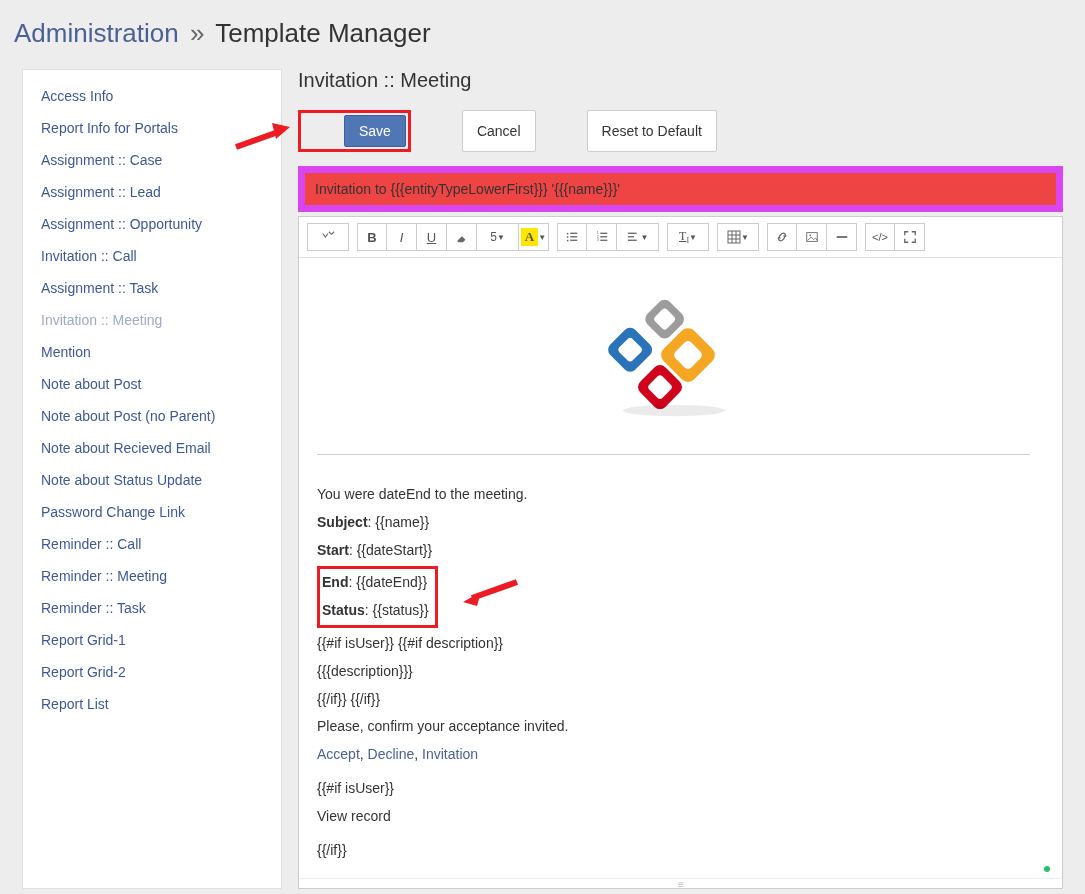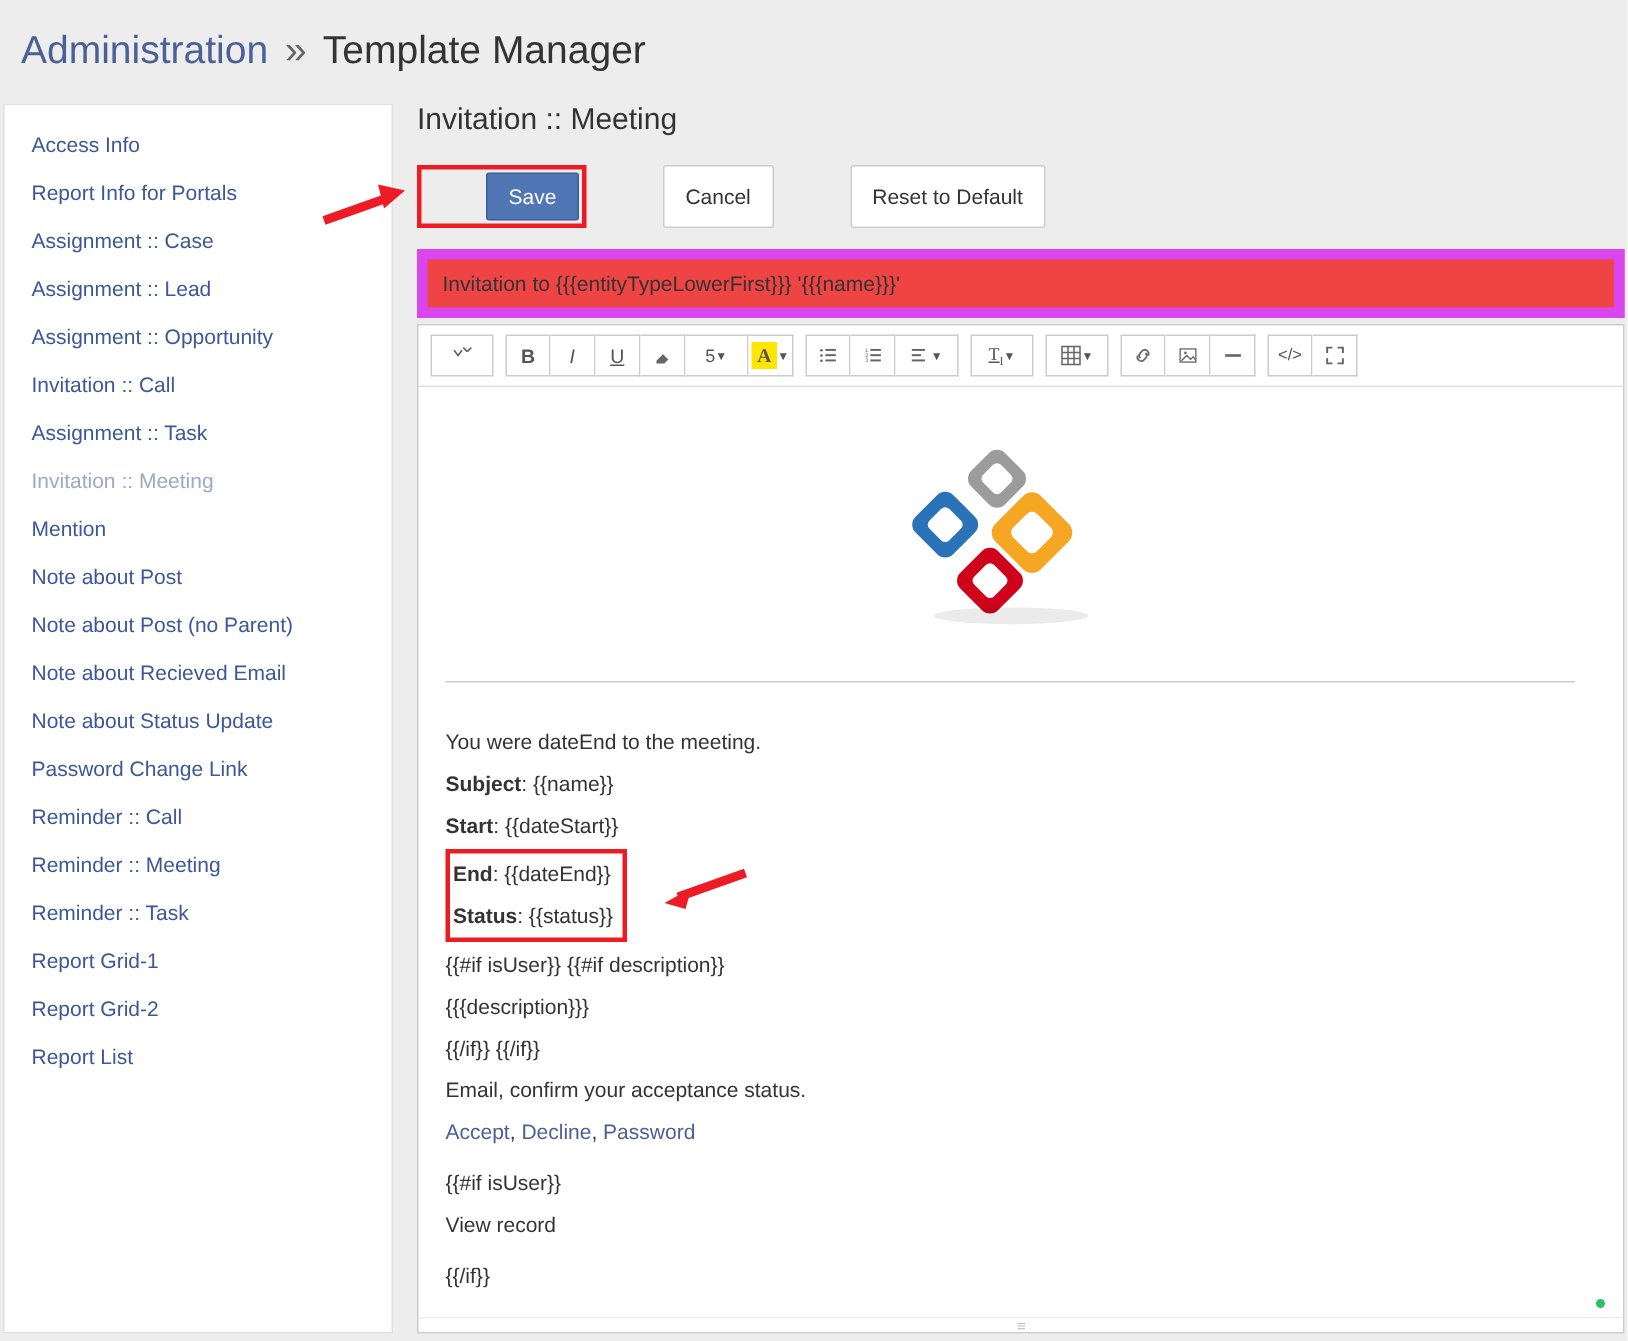--- a/index.html
+++ b/index.html
@@ -14,21 +14,21 @@
   padding: 18px 14px 20px;
   font-size: 26px;
   font-weight: 400;
   color: #333;
 }
 .page-header a { color: #4b6196; text-decoration: none; }
 .page-header .sep { color: #666; margin: 0 4px; }
 .container {
   display: flex;
   gap: 16px;
-  padding: 0 2px;
+  padding: 0 22px;
 }
 .sidebar {
   width: 260px;
   background: #fff;
   border: 1px solid #e0e0e0;
   padding: 10px 0;
 }
 .sidebar-item {
   padding: 8px 18px;
   font-size: 14px;
@@ -361,23 +361,23 @@
           </div>
           <svg class="arrow box-arrow" style="left:140px; top:6px;" viewBox="0 0 66 40">
             <path d="M60 10 L15 26" stroke="#ed1c24" stroke-width="6" fill="none"></path>
             <path d="M6 30 L24 20 L20 34 Z" fill="#ed1c24"></path>
           </svg>
         </div>
 
         <div class="content-line">{{#if isUser}} {{#if description}}</div>
         <div class="content-line">{{{description}}}</div>
         <div class="content-line">{{/if}} {{/if}}</div>
-        <div class="content-line">Email, confirm your acceptance status.</div>
+        <div class="content-line">Please, confirm your acceptance invited.</div>
         <div class="content-line">
-          <span class="link-like">Accept</span><span>, </span><span class="link-like">Decline</span><span>, </span><span class="link-like">Password</span>
+          <span class="link-like">Accept</span><span>, </span><span class="link-like">Decline</span><span>, </span><span class="link-like">Invitation</span>
         </div>
         <div class="content-line" style="margin-top:10px;">{{#if isUser}}</div>
         <div class="content-line">View record</div>
         <div class="content-line" style="margin-top:10px;">{{/if}}</div>
 
         <div class="green-dot"></div>
       </div>
       <div class="resize-grip">≡</div>
     </div>
 

